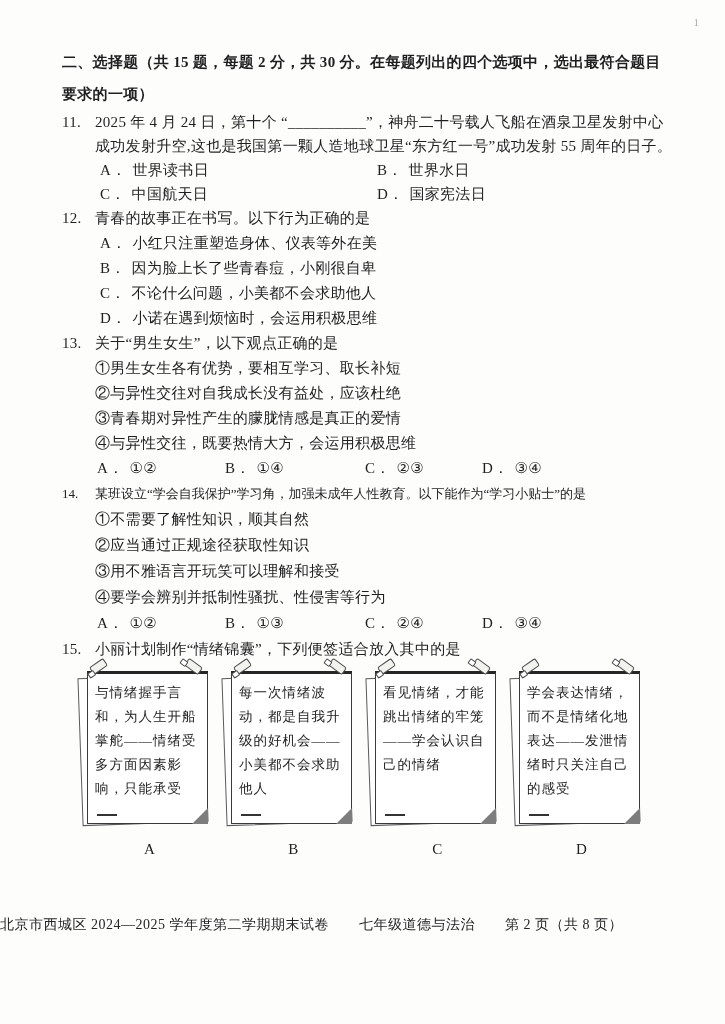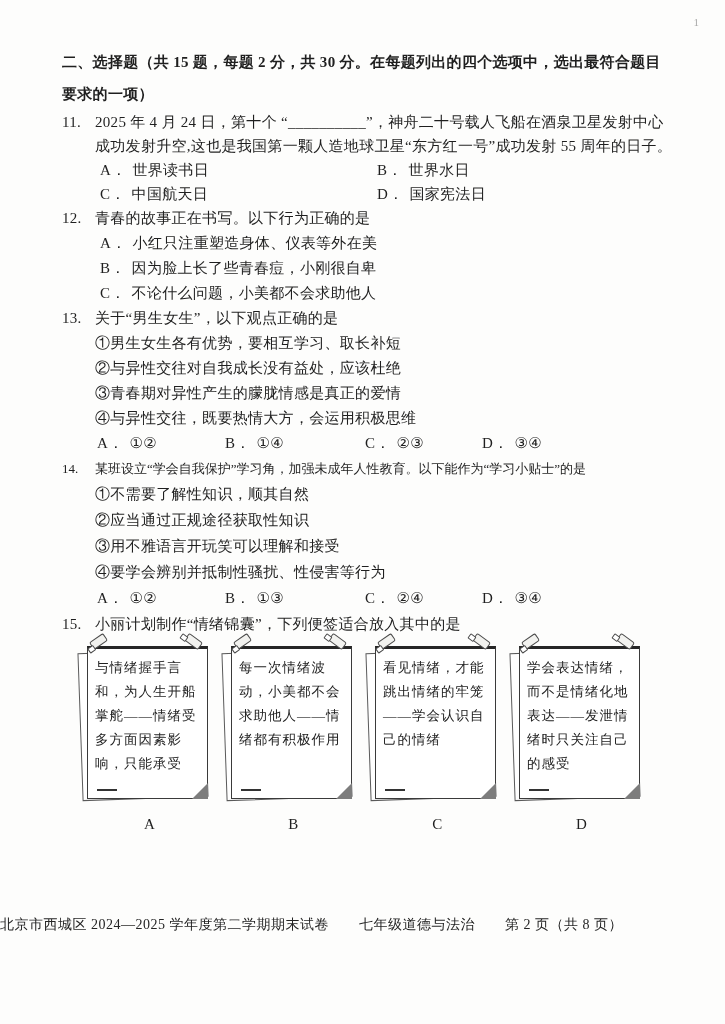--- a/index.html
+++ b/index.html
@@ -72,20 +72,21 @@
         <span class="c1"><span class="olabel">C．</span><span>中国航天日</span></span>
         <span class="c2"><span class="olabel">D．</span><span>国家宪法日</span></span>
       </div>
     </div>
 
     <div>
       <div class="q-line lh25"><span class="q-num">12.</span><span>青春的故事正在书写。以下行为正确的是</span></div>
       <div class="q-line lh25 indent38"><span class="olabel">A．</span><span>小红只注重塑造身体、仪表等外在美</span></div>
       <div class="q-line lh25 indent38"><span class="olabel">B．</span><span>因为脸上长了些青春痘，小刚很自卑</span></div>
       <div class="q-line lh25 indent38"><span class="olabel">C．</span><span>不论什么问题，小美都不会求助他人</span></div>
+      <div class="q-line lh25 indent38"><span class="olabel">D．</span><span>小诺在遇到烦恼时，会运用积极思维</span></div>
     </div>
 
     <div>
       <div class="q-line lh25"><span class="q-num">13.</span><span>关于“男生女生”，以下观点正确的是</span></div>
       <div class="q-line lh25 indent35">①男生女生各有优势，要相互学习、取长补短</div>
       <div class="q-line lh25 indent35">②与异性交往对自我成长没有益处，应该杜绝</div>
       <div class="q-line lh25 indent35">③青春期对异性产生的朦胧情感是真正的爱情</div>
       <div class="q-line lh25 indent35">④与异性交往，既要热情大方，会运用积极思维</div>
       <div class="opt-row">
         <span class="opt4 p1"><span class="olabel">A．</span><span>①②</span></span>
@@ -127,21 +128,21 @@
           </div>
           <div class="card-label">A</div>
         </div>
 
         <div class="card-wrap">
           <div class="card">
             <div class="pin pin-left"></div>
             <div class="pin pin-right"></div>
             <div class="card-back"></div>
             <div class="card-sheet">
-              <div class="card-text">每一次情绪波动，小美都不会求助他人——情绪都有积极作用</div>
+              <div class="card-text">每一次情绪波动，都是自我升级的好机会——小美都不会求助他人</div>
               <div class="card-underline"></div>
               <div class="card-fold"></div>
             </div>
           </div>
           <div class="card-label">B</div>
         </div>
 
         <div class="card-wrap">
           <div class="card">
             <div class="pin pin-left"></div>

